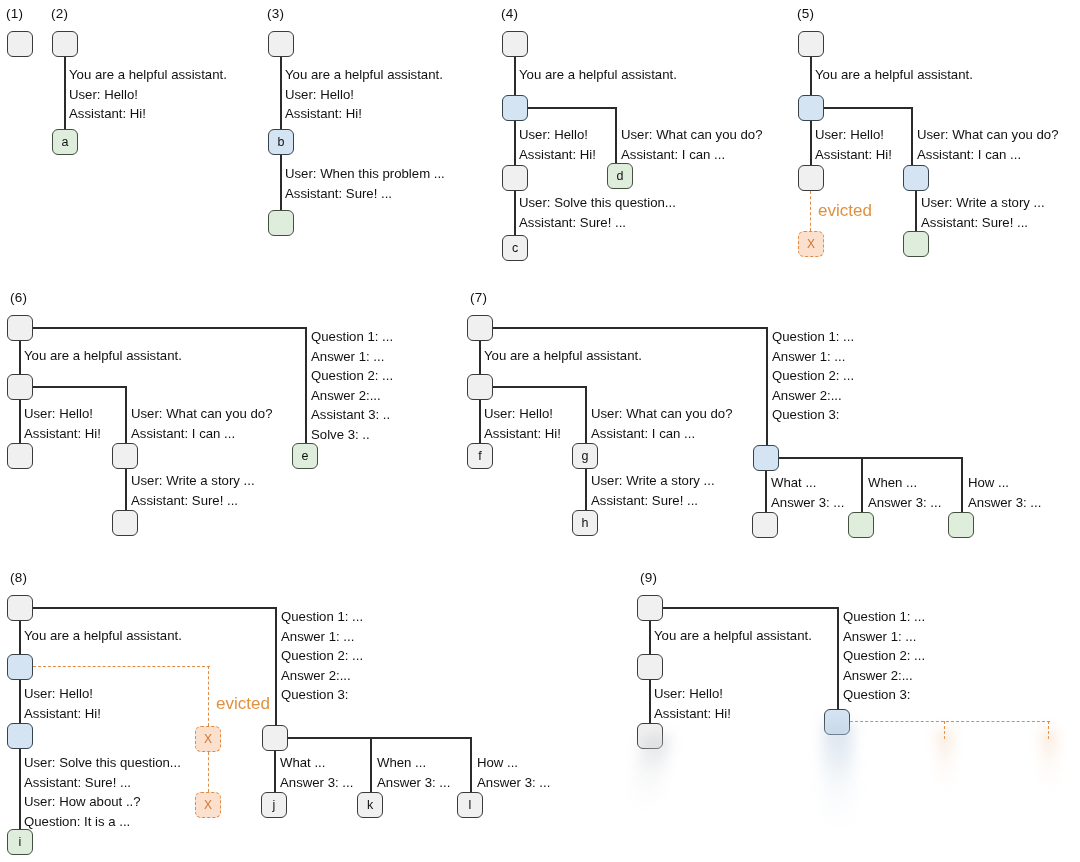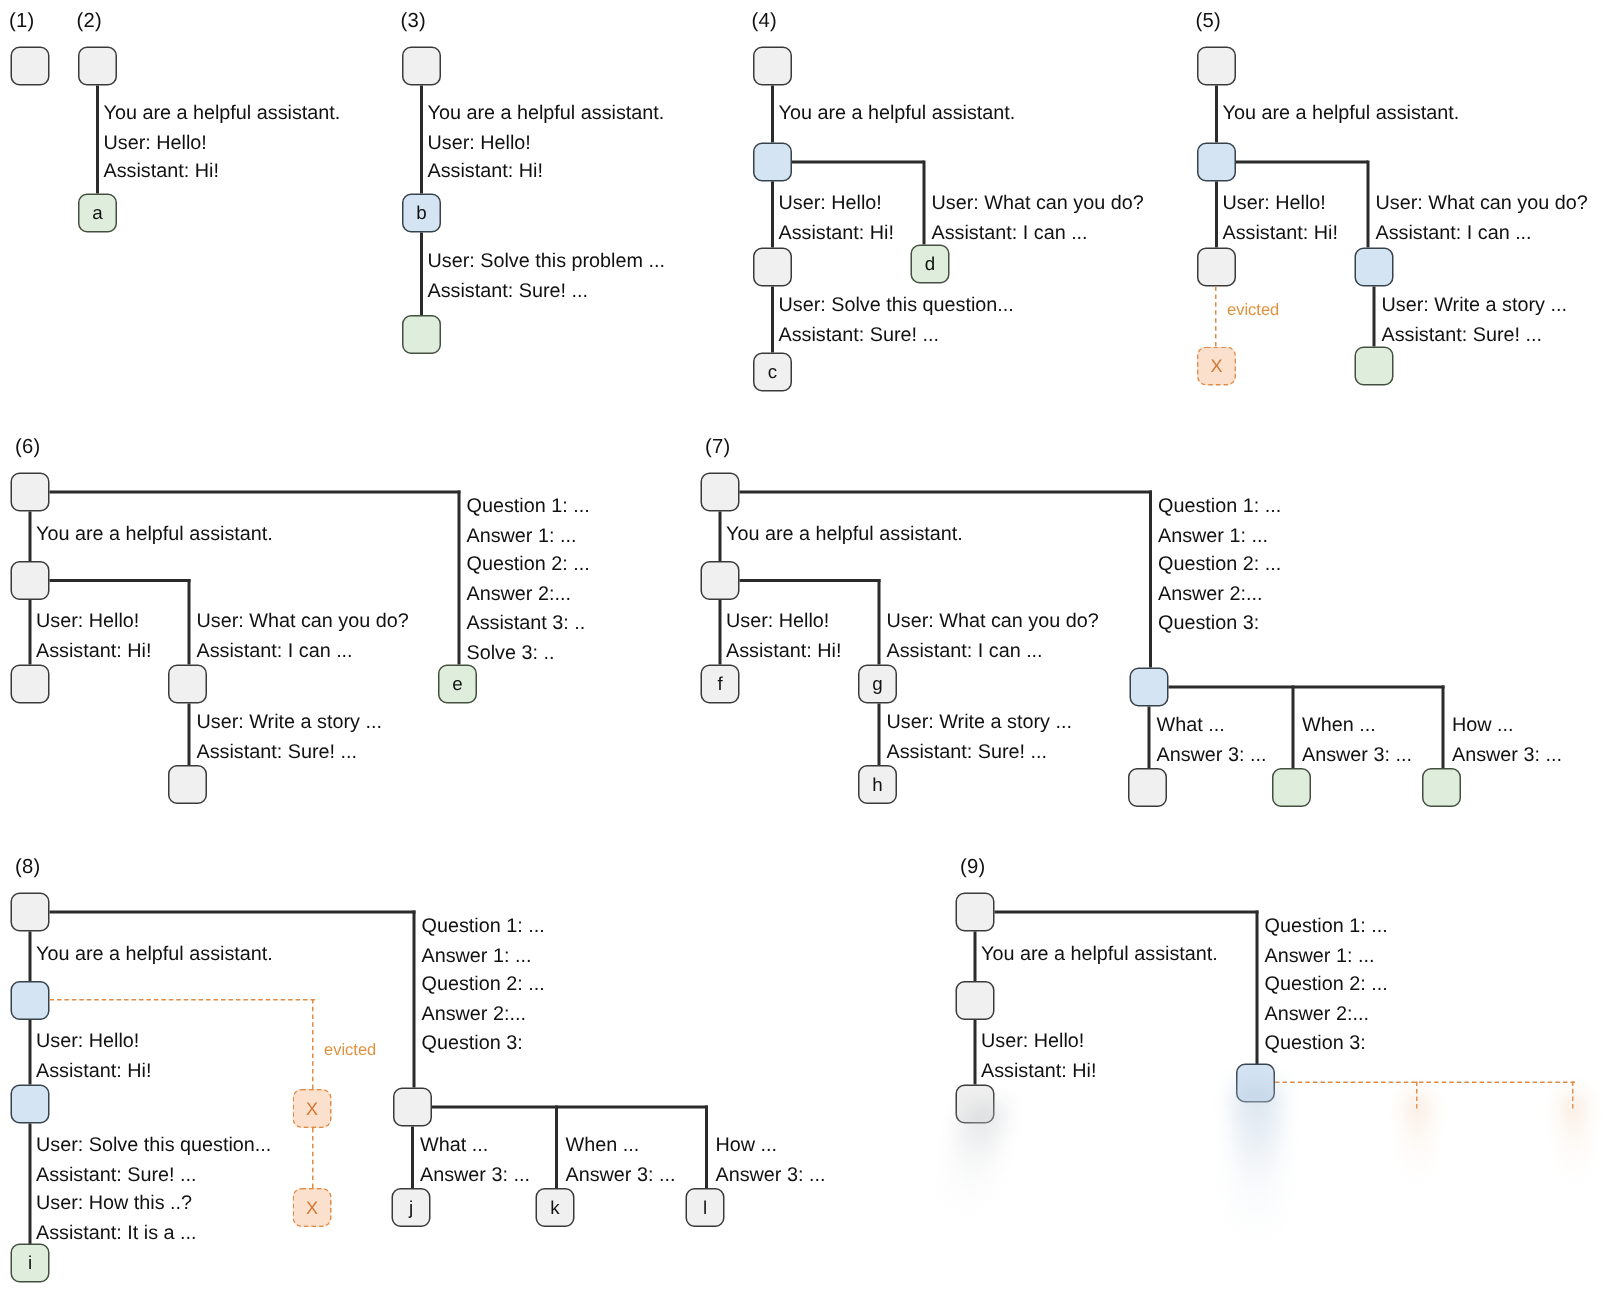--- a/index.html
+++ b/index.html
@@ -23,21 +23,21 @@
   .edge{position:absolute;background:#2b2b2b;}
   .edge.v{width:1.7px;}
   .edge.h{height:1.7px;}
 
   .dash{position:absolute;}
   .dash.v{width:0;border-left:1.8px dashed #e08a43;}
   .dash.h{height:0;border-top:1.8px dashed #e08a43;}
 
   
   .txt{position:absolute;font-size:13.2px;line-height:19.5px;color:#111;white-space:pre;}
-  .evicted{position:absolute;font-size:11px;color:#e0913f;white-space:nowrap;}
+  .evicted{position:absolute;font-size:17px;color:#e0913f;white-space:nowrap;}
   .smear{position:absolute;filter:blur(7px);opacity:.55;}
   .smear.bluish{background:linear-gradient(180deg,#b9ccdf 0%,rgba(200,216,231,.45) 45%,rgba(255,255,255,0) 100%);}
   .smear.grayish{background:linear-gradient(180deg,#c9ccd0 0%,rgba(205,208,212,.4) 45%,rgba(255,255,255,0) 100%);}
   .smear.orangish{background:linear-gradient(180deg,#f0c49a 0%,rgba(242,206,174,.4) 45%,rgba(255,255,255,0) 100%);}
   .fade-mask{position:absolute;left:0;right:0;bottom:0;height:120px;
              background:linear-gradient(180deg,rgba(255,255,255,0) 0%,#fff 78%);}
 </style>
 </head>
 <body>
 
@@ -60,21 +60,21 @@
 
   <div class="panel">
     <div class="panel-label" style="left:267px;top:6px;">(3)</div>
     <div class="node gray" style="left:268px;top:31px;"></div>
     <div class="edge v" style="left:280px;top:57px;height:72px;"></div>
     <div class="txt" style="left:285px;top:65px;"><span>You are a helpful assistant.</span>
 <span>User: Hello!</span>
 <span>Assistant: Hi!</span></div>
     <div class="node blue" style="left:268px;top:129px;">b</div>
     <div class="edge v" style="left:280px;top:155px;height:55px;"></div>
-    <div class="txt" style="left:285px;top:164px;"><span>User: Solve this problem ...</span>
+    <div class="txt" style="left:285px;top:164px;"><span>User: When this problem ...</span>
 <span>Assistant: Sure! ...</span></div>
     <div class="node green" style="left:268px;top:210px;"></div>
   </div>
 
   <div class="panel">
     <div class="panel-label" style="left:501px;top:6px;">(4)</div>
     <div class="node gray" style="left:502px;top:31px;"></div>
     <div class="edge v" style="left:514px;top:57px;height:38px;"></div>
     <div class="txt" style="left:519px;top:65px;"><span>You are a helpful assistant.</span></div>
     <div class="node blue" style="left:502px;top:95px;"></div>
@@ -240,22 +240,22 @@
     <div class="dash v" style="left:208px;top:752px;height:40px;"></div>
     <div class="node x" style="left:195px;top:792px;">X</div>
 
     <div class="edge v" style="left:19px;top:680px;height:43px;"></div>
     <div class="txt" style="left:24px;top:684px;"><span>User: Hello!</span>
 <span>Assistant: Hi!</span></div>
     <div class="node blue" style="left:7px;top:723px;"></div>
     <div class="edge v" style="left:19px;top:749px;height:83px;"></div>
     <div class="txt" style="left:24px;top:753px;"><span>User: Solve this question...</span>
 <span>Assistant: Sure! ...</span>
-<span>User: How this ..?</span>
-<span>Assistant: It is a ...</span></div>
+<span>User: How about ..?</span>
+<span>Question: It is a ...</span></div>
     <div class="node green" style="left:7px;top:829px;">i</div>
   </div>
 
   <div class="panel">
     <div class="panel-label" style="left:640px;top:570px;">(9)</div>
     <div class="node gray" style="left:637px;top:595px;"></div>
 
     <div class="edge h" style="left:663px;top:607px;width:176px;"></div>
     <div class="edge v" style="left:837px;top:607px;height:111px;"></div>
     <div class="txt" style="left:843px;top:607px;"><span>Question 1: ...</span>

